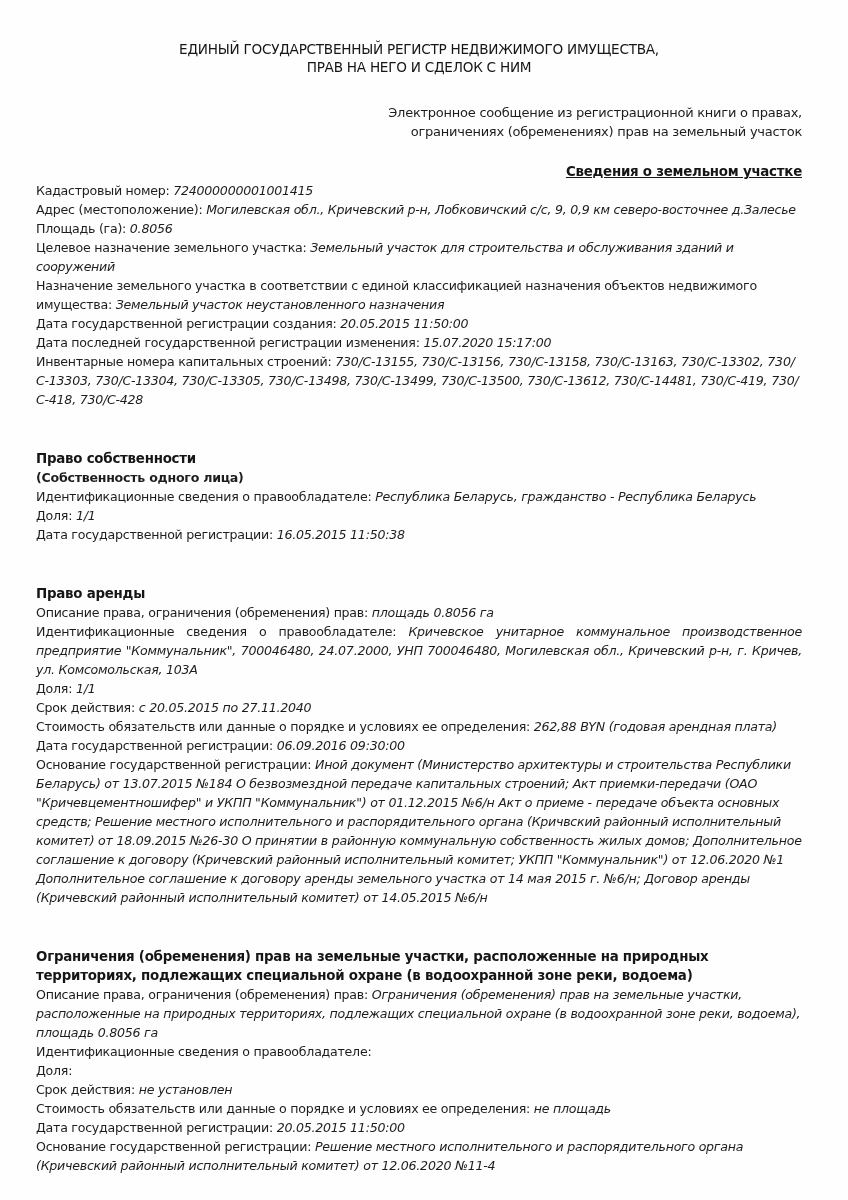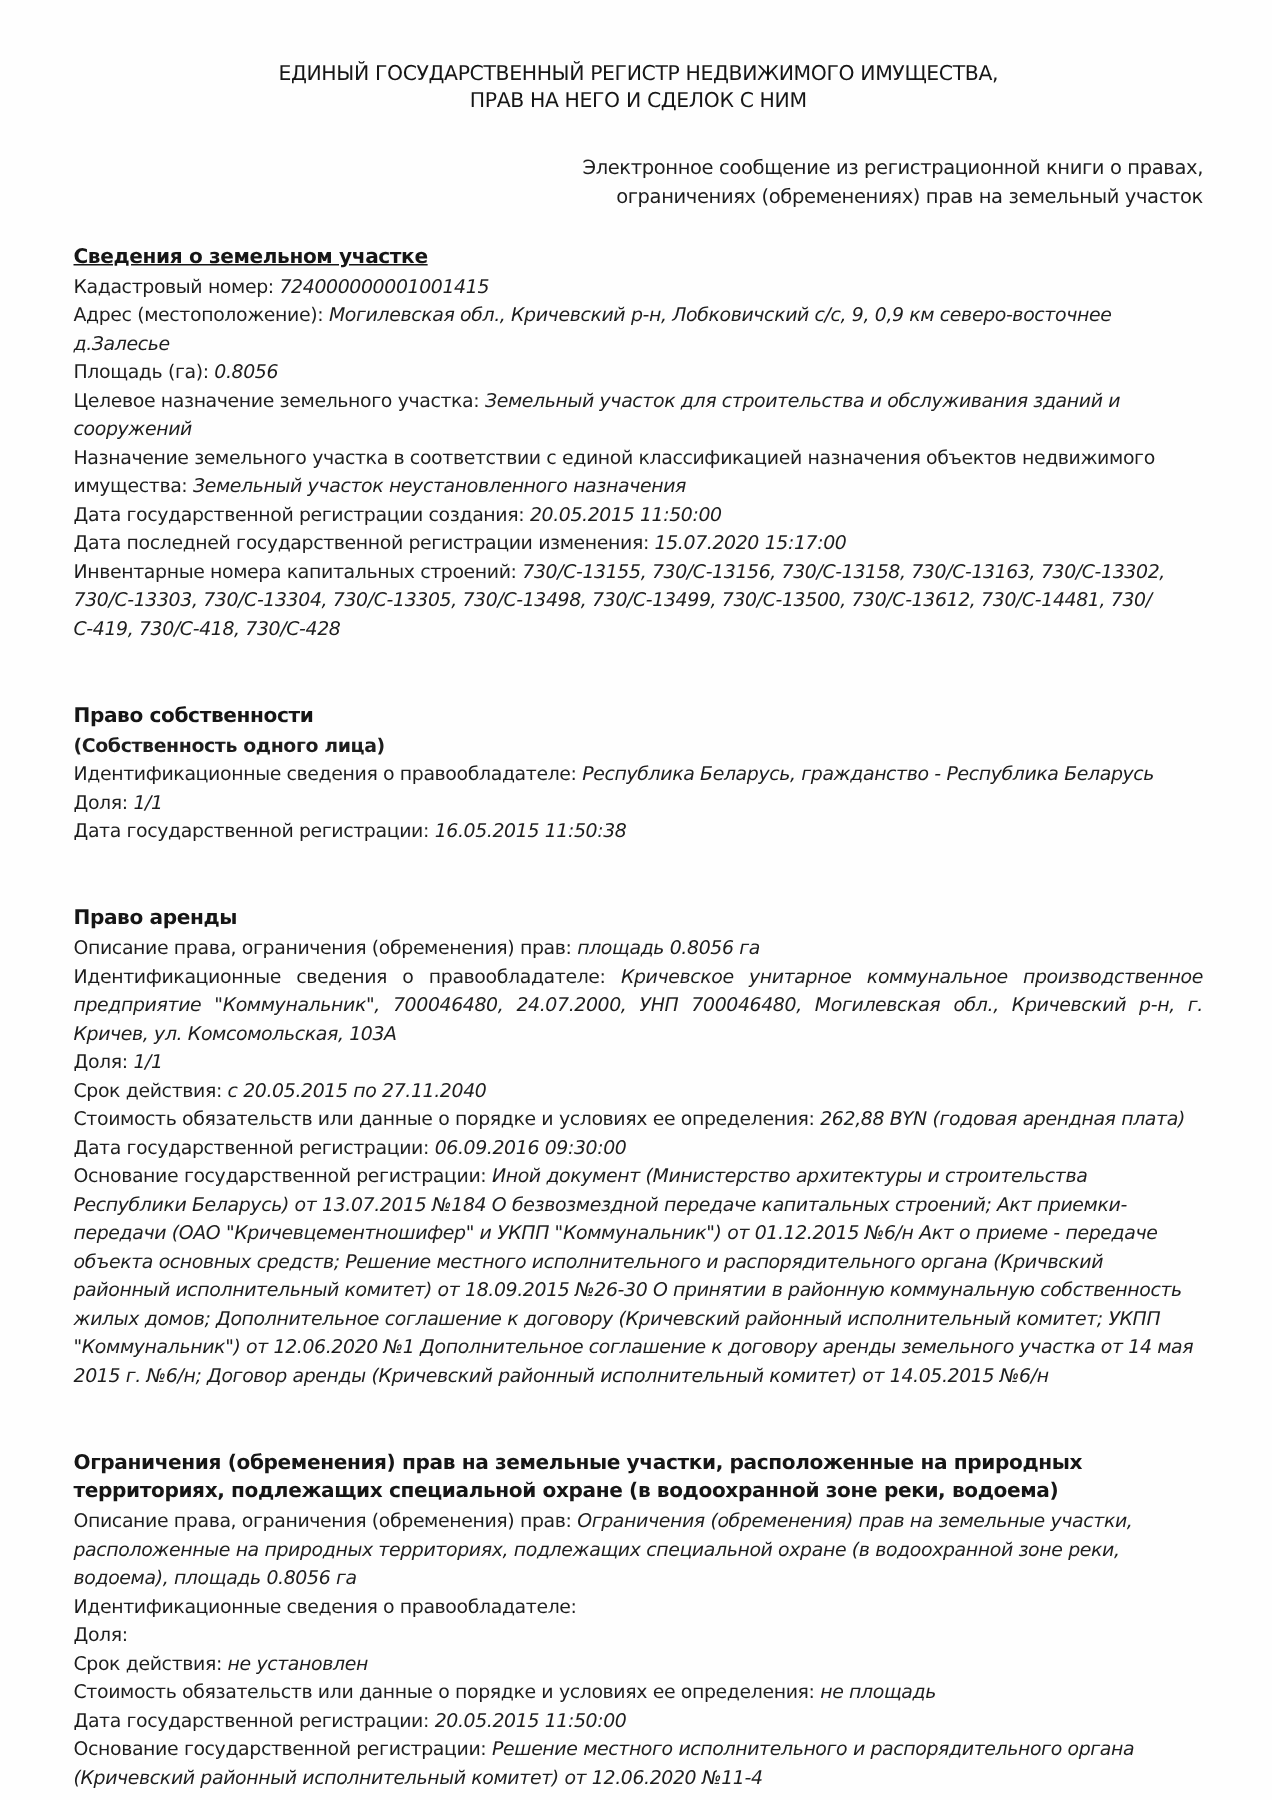--- a/index.html
+++ b/index.html
@@ -1,21 +1,21 @@
 <!DOCTYPE html>
 <html><head>
 <meta charset="utf-8">
 <style>
   html, body { margin: 0; padding: 0; background: #ffffff; }
   .page {
     position: relative;
     width: 848px;
     height: 1200px;
     box-sizing: border-box;
-    padding: 36px 46px 0 49px;
+    padding: 36px 46px 0 36px;
     background: #fefefe;
     font-family: "DejaVu Sans", sans-serif;
     font-size: 12.6px;
     line-height: 19px;
     color: #1d1d1d;
     letter-spacing: -0.25px;
     overflow: hidden;
   }
   .doc-title {
     text-align: center;
@@ -33,21 +33,21 @@
   }
   .section { margin-top: 40px; }
   .section.first { margin-top: 21px; }
   h2 {
     font-size: 13.4px;
     line-height: 19px;
     font-weight: bold;
     margin: 0;
     color: #161616;
   }
-  h2.underlined { text-decoration: underline; }
+  h2.underlined { text-decoration: underline; text-align: right; }
   p { margin: 0; }
   .val { font-style: italic; }
   .just { text-align: justify; }
   .subhead { font-weight: bold; }
 </style>
 </head>
 <body>
 
 <div class="page">
 

